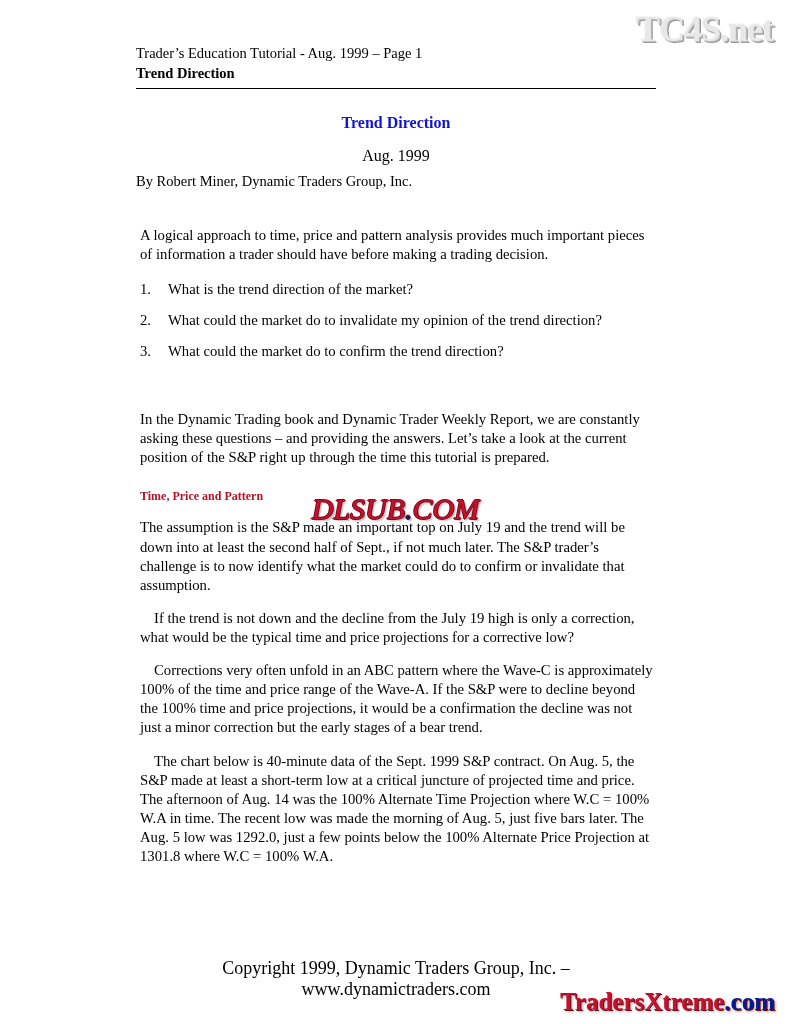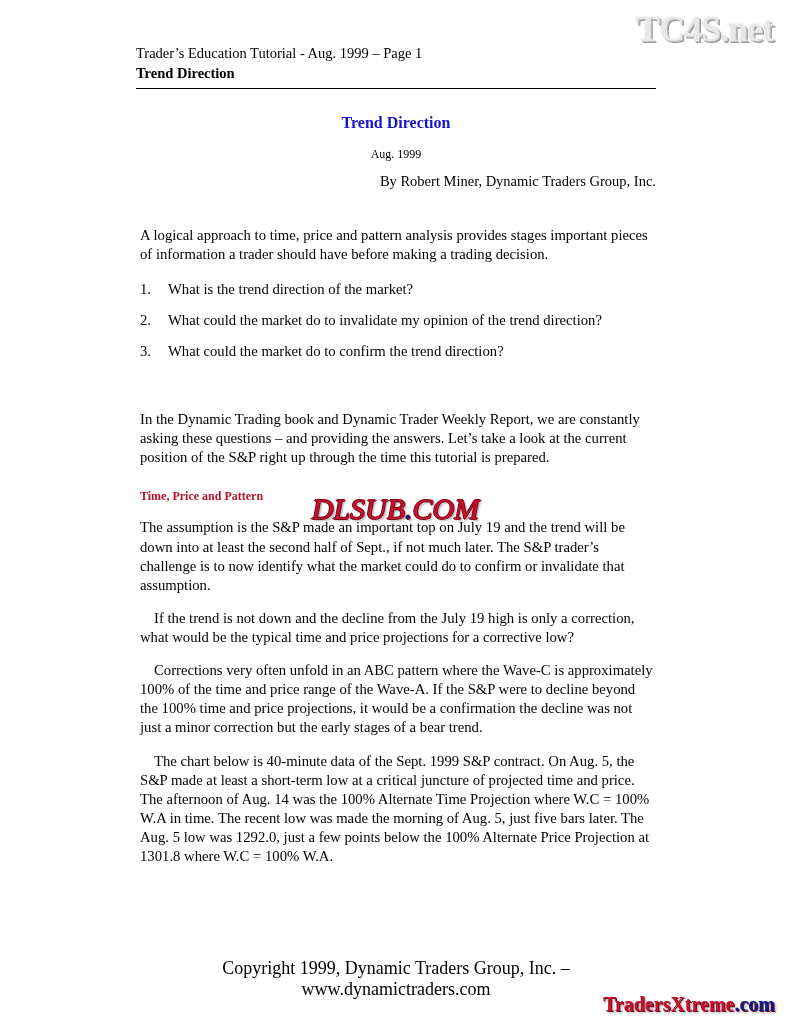--- a/index.html
+++ b/index.html
@@ -71,28 +71,28 @@
     font-size: 16px;
     font-weight: bold;
     color: #1414cc;
   }
   .subtitle-date {
     position: absolute;
     left: 136px;
     top: 147px;
     width: 520px;
     text-align: center;
-    font-size: 12px;
+    font-size: 16px;
   }
   .byline {
     position: absolute;
     left: 136px;
     top: 173px;
     width: 520px;
-    text-align: right;
+    text-align: left;
     font-size: 14.5px;
   }
 
   
   .body-wrap {
     position: absolute;
     left: 140px;
     top: 226px;
     width: 516px;
     font-size: 14.7px;
@@ -158,21 +158,21 @@
     top: 958px;
     width: 520px;
     text-align: center;
     font-size: 18px;
   }
   .wm-bottom {
     position: absolute;
     right: 16px;
     bottom: 8px;
     font-family: "Liberation Serif", serif;
-    font-size: 20px;
+    font-size: 25px;
     font-weight: bold;
     color: #c8102e;
     text-shadow:
       1px 1px 0 #6d0a18,
       2px 2px 3px rgba(0,0,0,0.35);
     white-space: nowrap;
   }
   .wm-bottom .tld { color: #0a1a8c; }
 </style>
 </head>
@@ -188,21 +188,21 @@
   </div>
 
   <div class="hrule"></div>
 
   <div class="title">Trend Direction</div>
   <div class="subtitle-date">Aug. 1999</div>
   <div class="byline">By Robert Miner, Dynamic Traders Group, Inc.</div>
 
   <div class="body-wrap">
 
-    <p class="para">A logical approach to time, price and pattern analysis provides stages important pieces of information a trader should have before making a trading decision.</p>
+    <p class="para">A logical approach to time, price and pattern analysis provides much important pieces of information a trader should have before making a trading decision.</p>
 
     <ul class="qlist">
       <li>
         <span class="num">1.</span>
         <span>What is the trend direction of the market?</span>
       </li>
       <li>
         <span class="num">2.</span>
         <span>What could the market do to invalidate my opinion of the trend direction?</span>
       </li>

